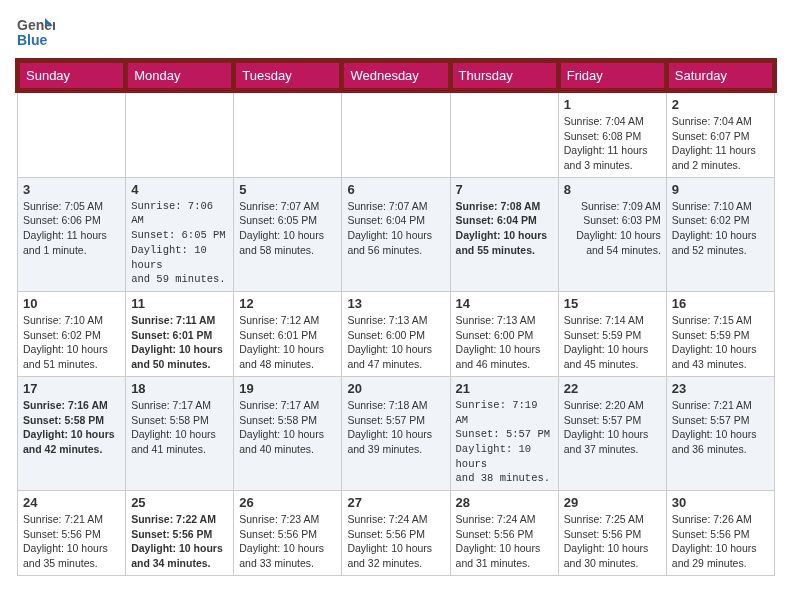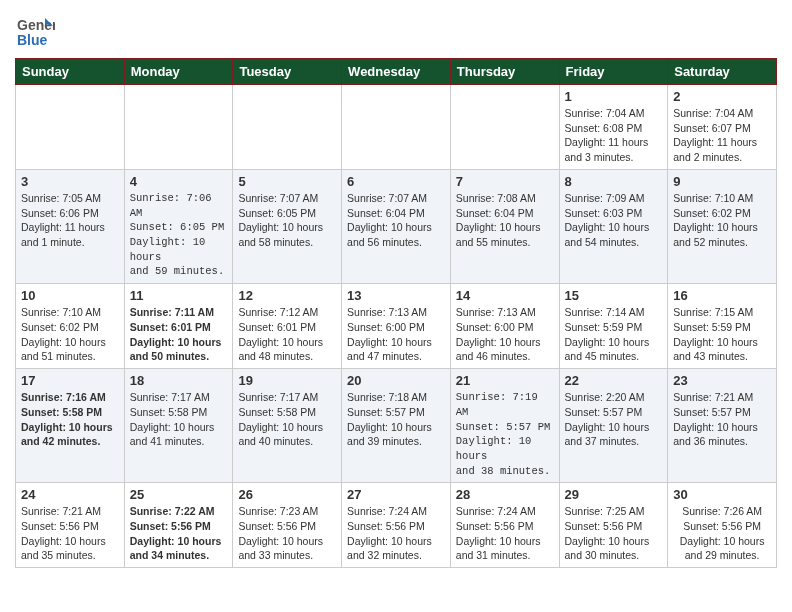--- a/index.html
+++ b/index.html
@@ -42,27 +42,27 @@
     .location {
       font-size: 16px;
       color: #555;
     }
     .calendar-table {
       width: 100%;
       border-collapse: collapse;
       table-layout: fixed;
     }
     .calendar-table th {
-      background-color: #14532d;
+      background-color: #be185d;
       color: #fff;
       text-align: left;
       padding: 5px 6px;
       font-size: 13px;
-      font-weight: bold;
-      border: 1px solid #7f1d1d;
+      font-weight: normal;
+      border: 5px solid #7f1d1d;
     }
     .calendar-table td {
       border: 1px solid #ccc;
       vertical-align: top;
       padding: 4px 5px;
       font-size: 11px;
       color: #333;
       height: 85px;
     }
     .calendar-table tr:nth-child(even) td {
@@ -162,28 +162,28 @@
           </td>
           <td>
             <span class="day-num">6</span>
             <div class="day-info" style="white-space: pre-line;">Sunrise: 7:07 AM
 Sunset: 6:04 PM
 Daylight: 10 hours
 and 56 minutes.</div>
           </td>
           <td>
             <span class="day-num">7</span>
-            <div class="day-info" style="white-space: pre-line;">Sunrise: 7:08 AM
+            <div class="day-info" style="white-space: pre-line; font-weight: bold;">Sunrise: 7:08 AM
 Sunset: 6:04 PM
 Daylight: 10 hours
 and 55 minutes.</div>
           </td>
           <td>
             <span class="day-num">8</span>
-            <div class="day-info" style="white-space: pre-line;">Sunrise: 7:09 AM
+            <div class="day-info" style="white-space: pre-line; text-align: right;">Sunrise: 7:09 AM
 Sunset: 6:03 PM
 Daylight: 10 hours
 and 54 minutes.</div>
           </td>
           <td>
             <span class="day-num">9</span>
             <div class="day-info" style="white-space: pre-line;">Sunrise: 7:10 AM
 Sunset: 6:02 PM
 Daylight: 10 hours
 and 52 minutes.</div>
@@ -329,21 +329,21 @@
           </td>
           <td>
             <span class="day-num">29</span>
             <div class="day-info" style="white-space: pre-line;">Sunrise: 7:25 AM
 Sunset: 5:56 PM
 Daylight: 10 hours
 and 30 minutes.</div>
           </td>
           <td>
             <span class="day-num">30</span>
-            <div class="day-info" style="white-space: pre-line; text-align: center;">Sunrise: 7:26 AM
+            <div class="day-info" style="white-space: pre-line;">Sunrise: 7:26 AM
 Sunset: 5:56 PM
 Daylight: 10 hours
 and 29 minutes.</div>
           </td>
         </tr>
       </tbody>
   </table>
 </div>
 
 </body></html>

